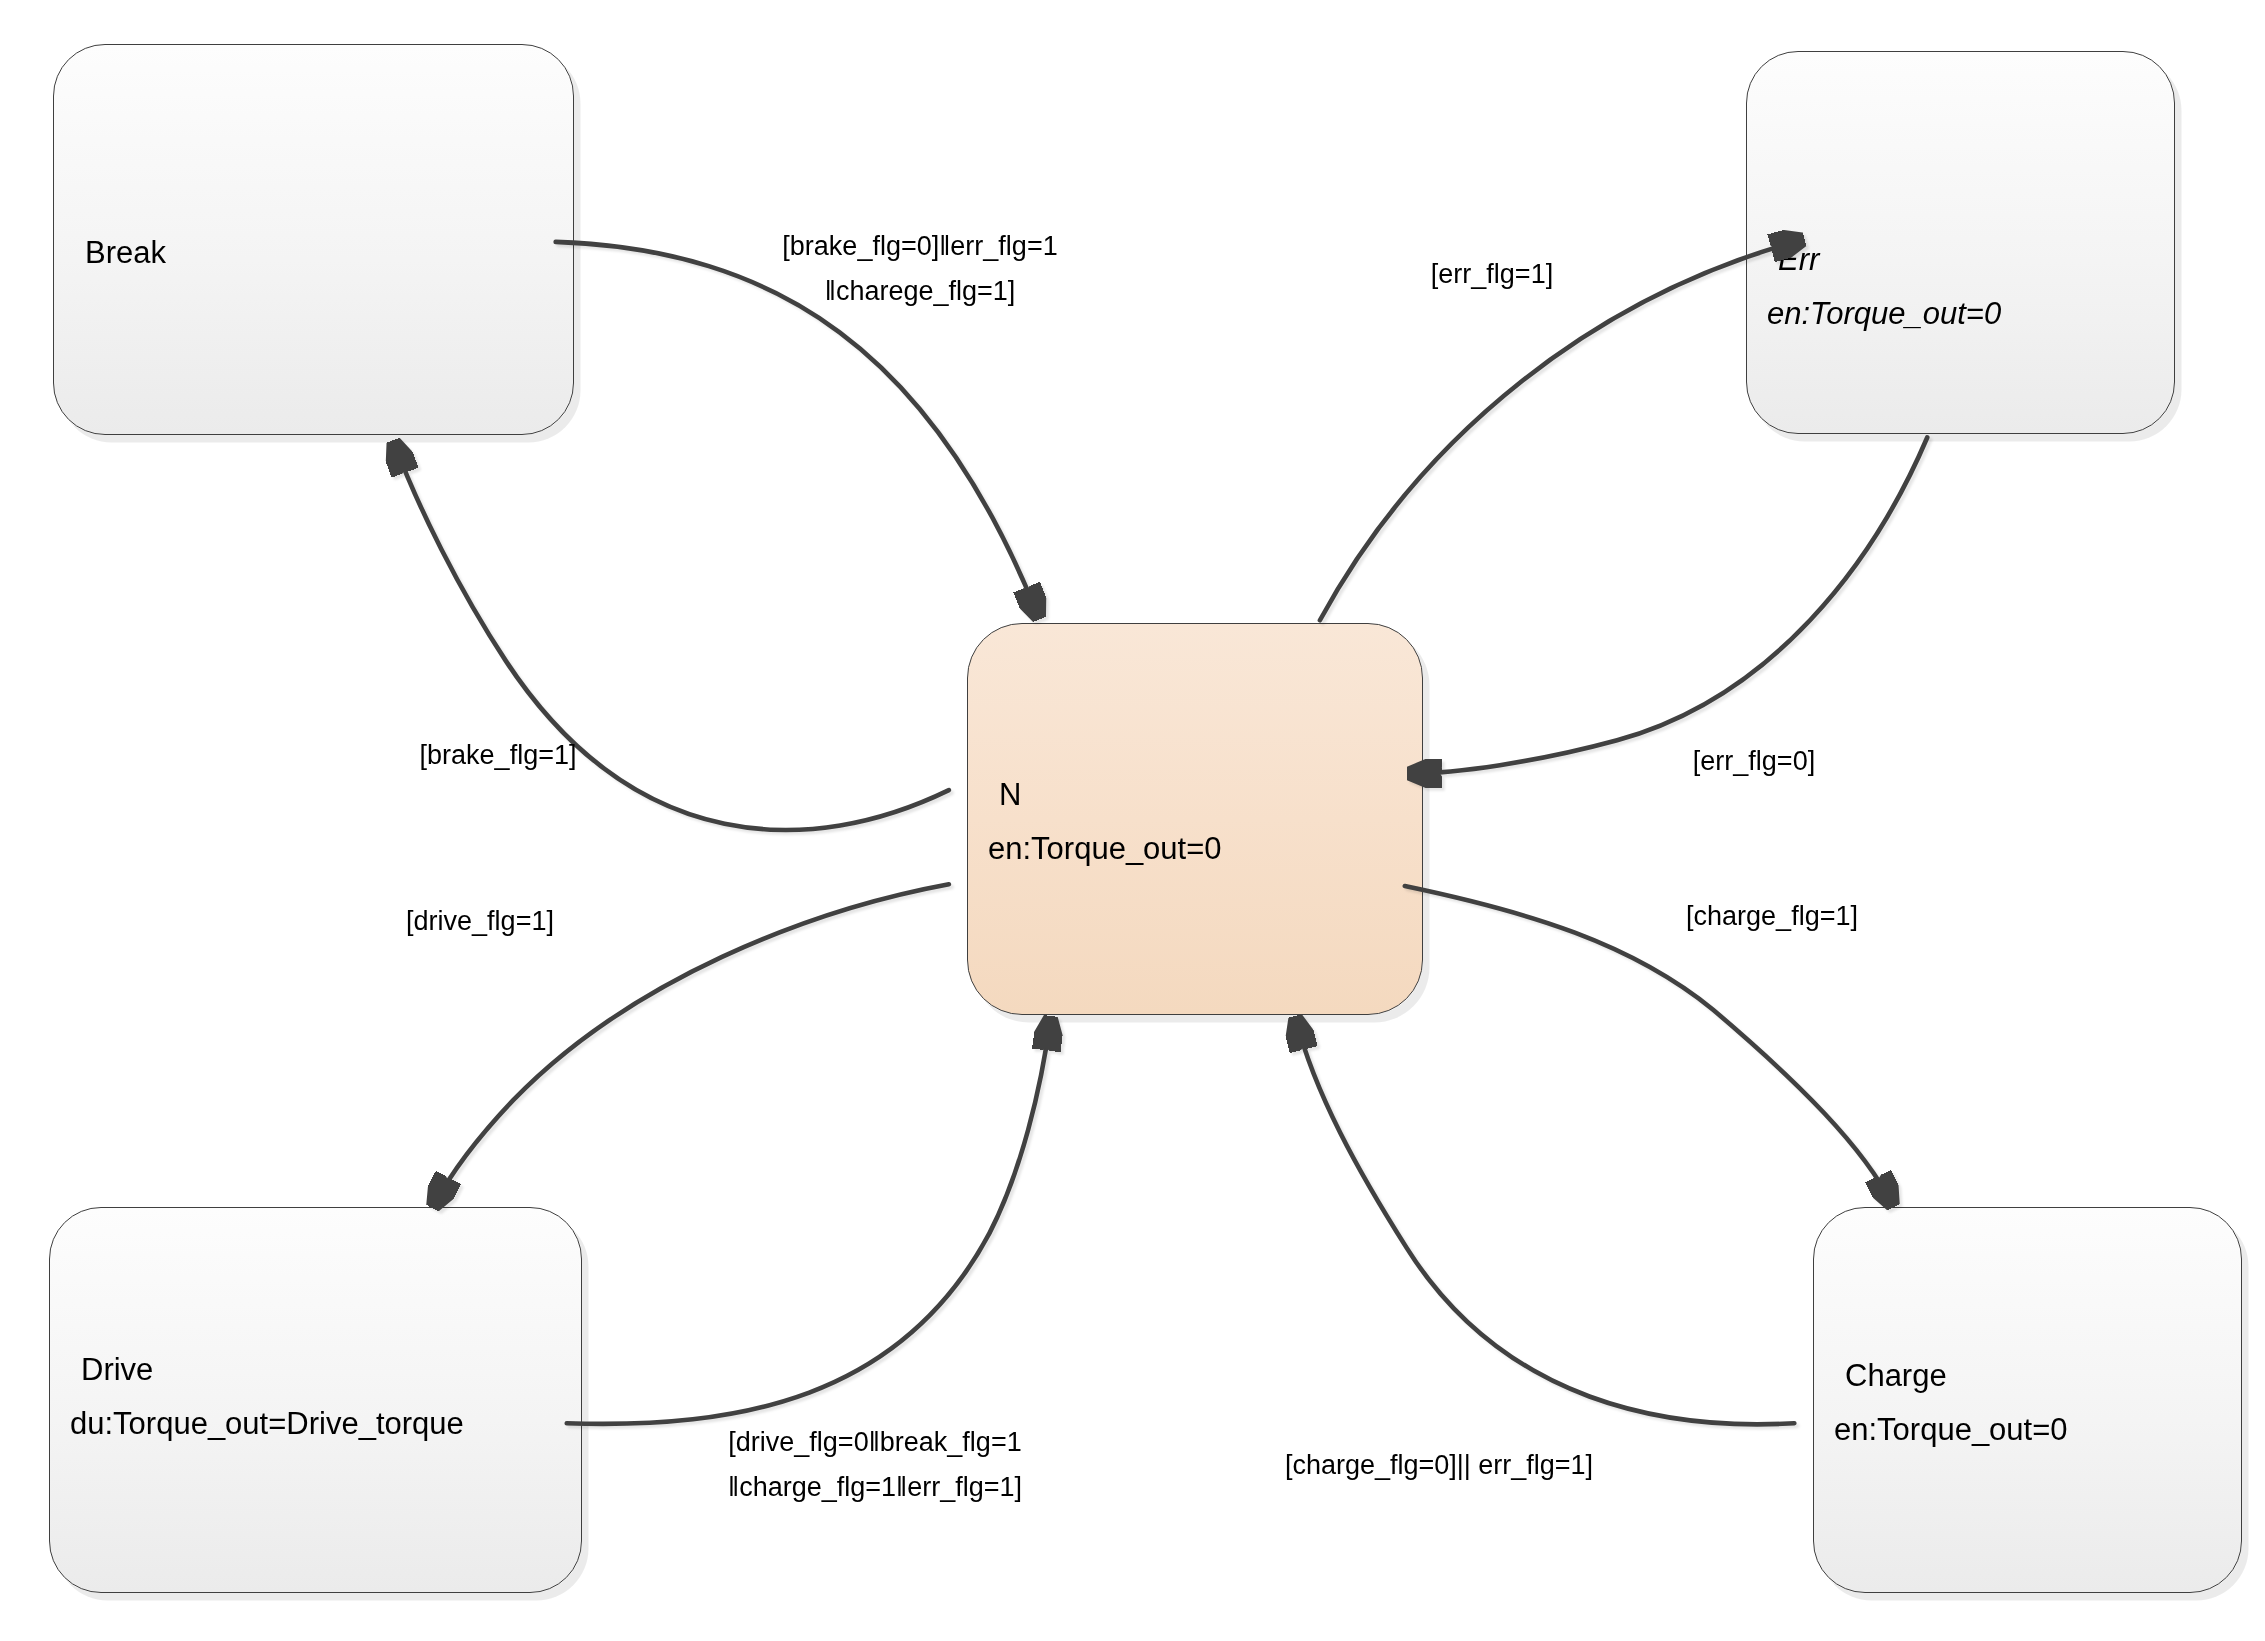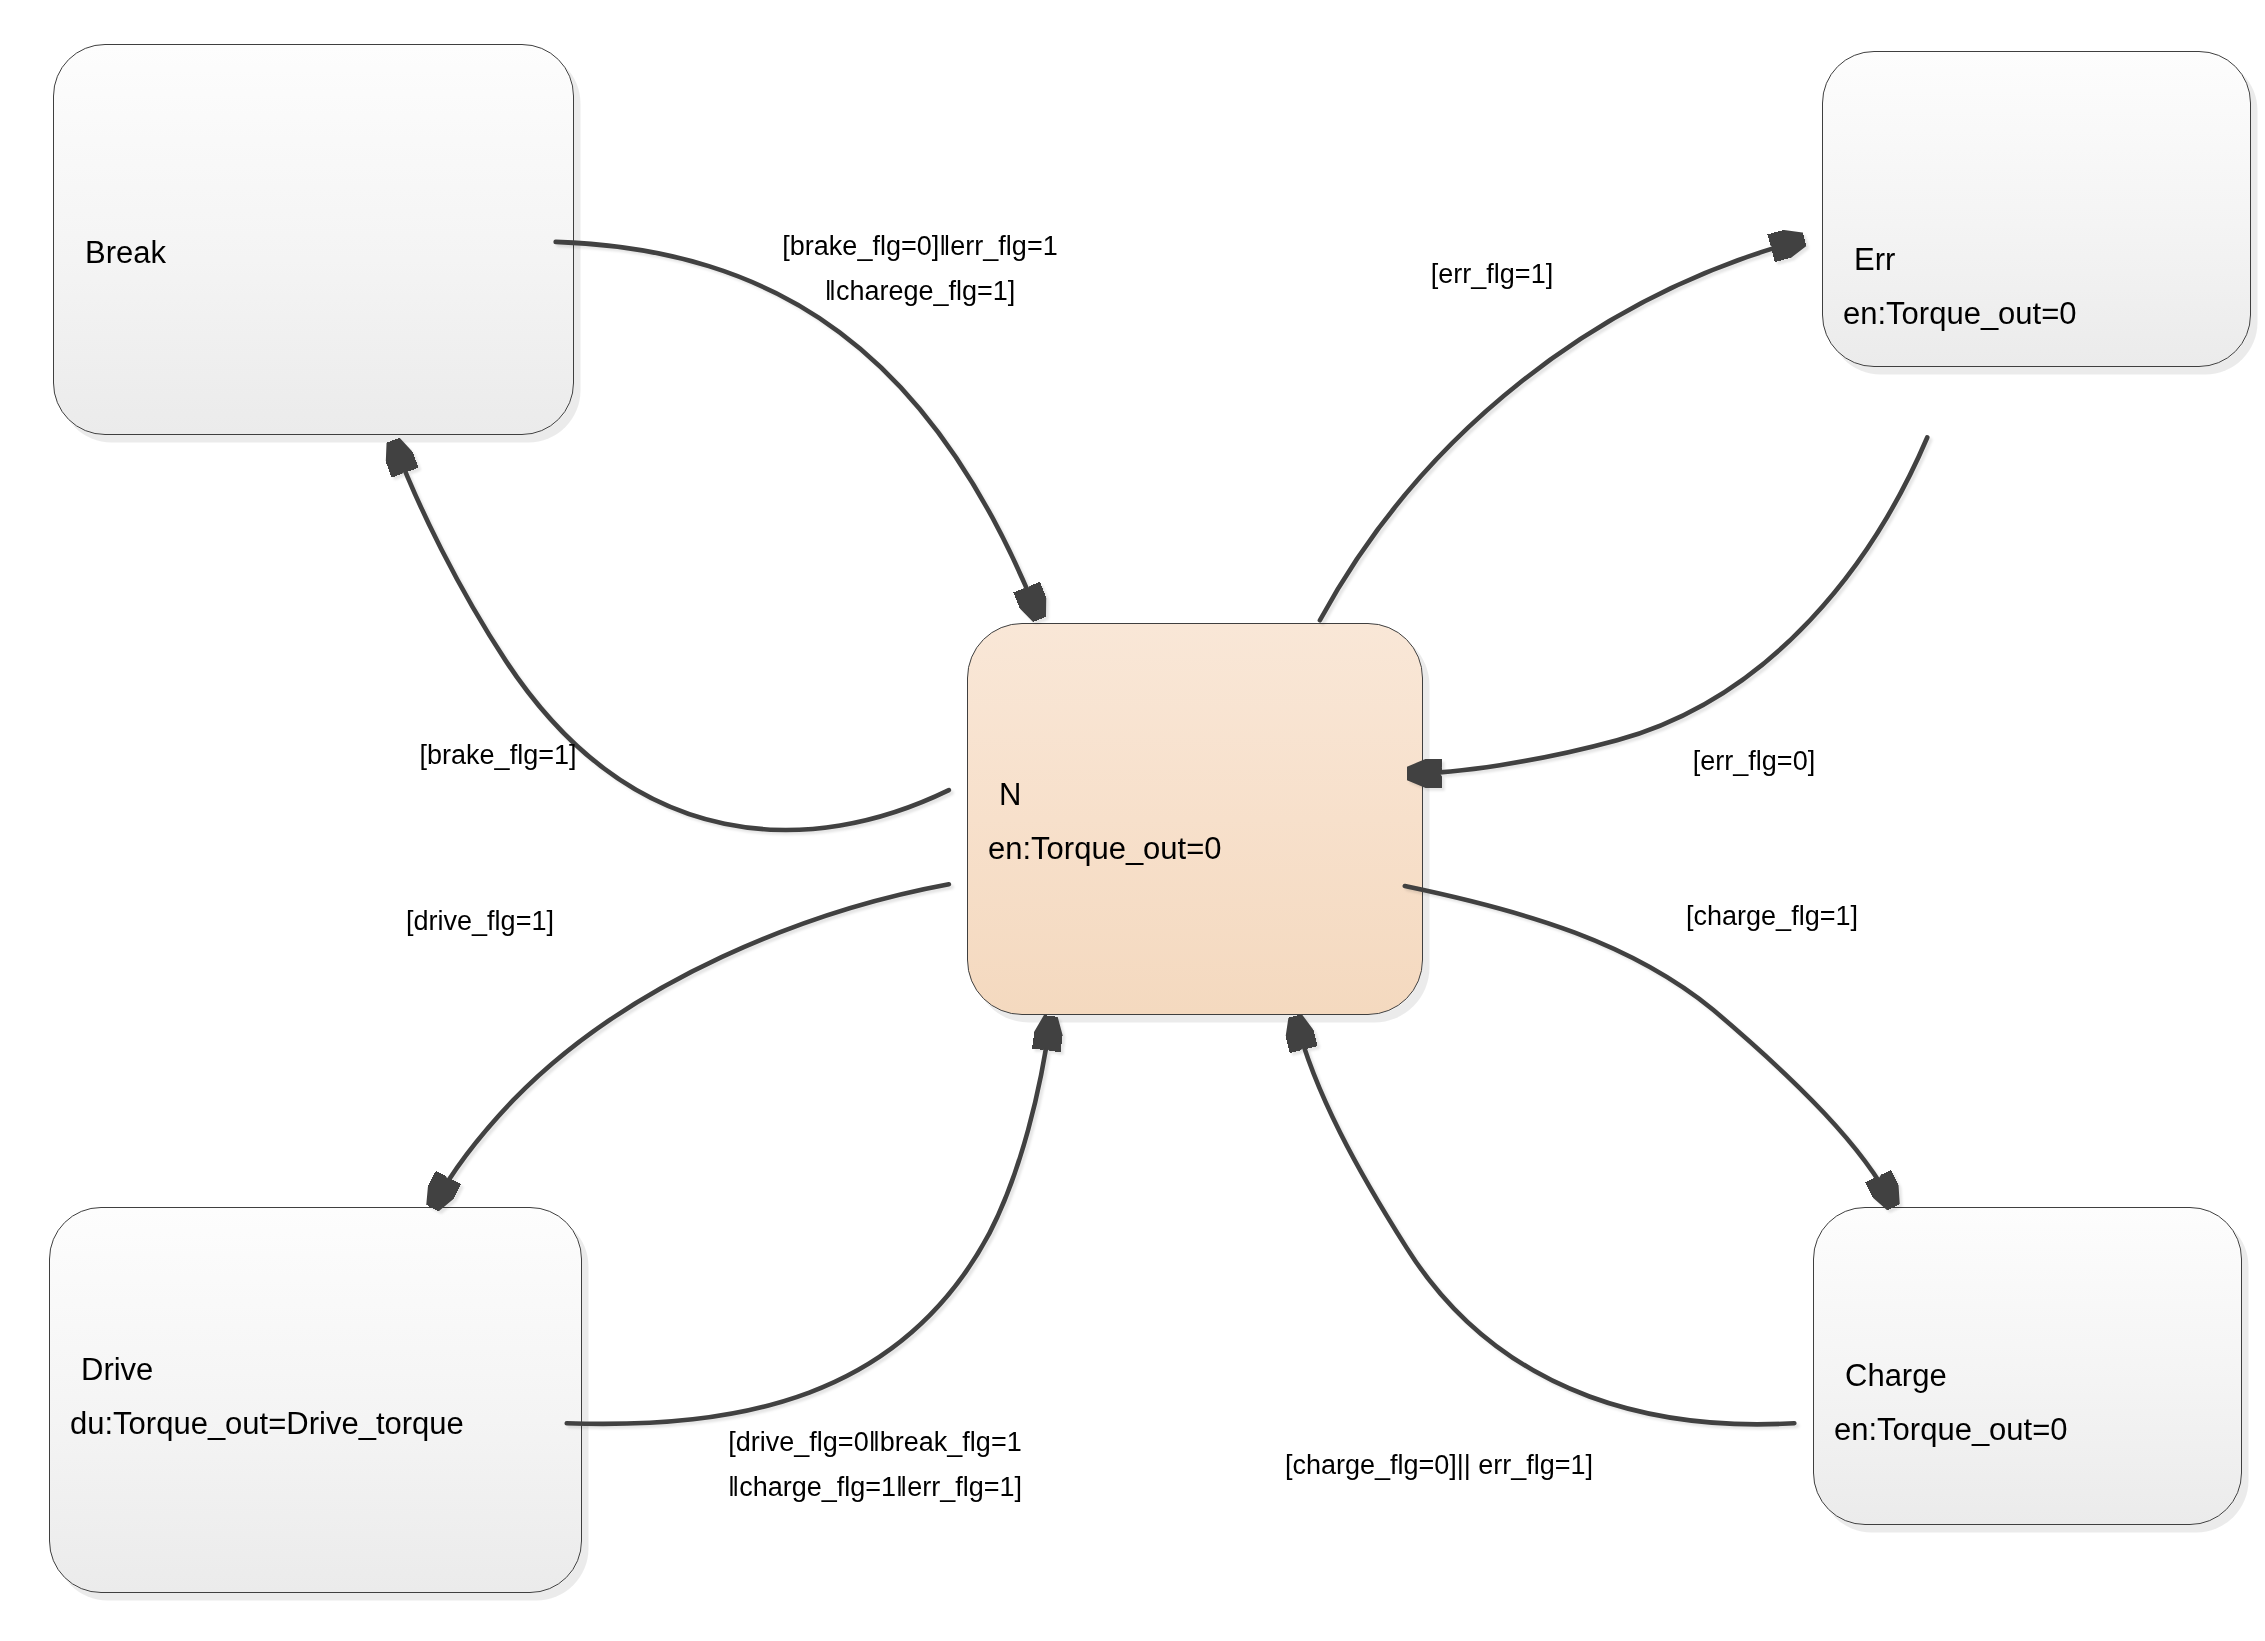--- a/index.html
+++ b/index.html
@@ -60,42 +60,42 @@
 <body>
 
 <div id="canvas">
 
   <div class="state" style="left:35px;top:44px;width:521px;height:391px;">
     <div class="state-text" style="top:181px;">
       <div class="state-title">Break</div>
     </div>
   </div>
 
-  <div class="state" style="left:1804px;top:51px;width:429px;height:316px;">
+  <div class="state" style="left:1728px;top:51px;width:429px;height:383px;font-style:italic;">
     <div class="state-text" style="top:181px;">
       <div class="state-title">Err</div>
       <div class="state-action">en:Torque_out=0</div>
     </div>
   </div>
 
   <div class="state accent" style="left:949px;top:623px;width:456px;height:392px;">
     <div class="state-text" style="top:144px;">
       <div class="state-title">N</div>
       <div class="state-action">en:Torque_out=0</div>
     </div>
   </div>
 
   <div class="state" style="left:31px;top:1207px;width:533px;height:386px;">
     <div class="state-text" style="top:135px;">
       <div class="state-title">Drive</div>
       <div class="state-action">du:Torque_out=Drive_torque</div>
     </div>
   </div>
 
-  <div class="state" style="left:1795px;top:1207px;width:429px;height:318px;">
+  <div class="state" style="left:1795px;top:1207px;width:429px;height:386px;">
     <div class="state-text" style="top:141px;">
       <div class="state-title">Charge</div>
       <div class="state-action">en:Torque_out=0</div>
     </div>
   </div>
 
   <svg class="wires" width="2266" height="1642" viewBox="0 0 2455 1779">
     <defs>
       <marker id="arrow" viewBox="0 0 12 10" refX="11" refY="5" markerWidth="7.5" markerHeight="6.2" orient="auto">
         <path d="M0.8,0.6 L11.4,5 L0.8,9.4 L3.6,5 Z" fill="#414141" stroke="none" style="filter:none;"></path>

